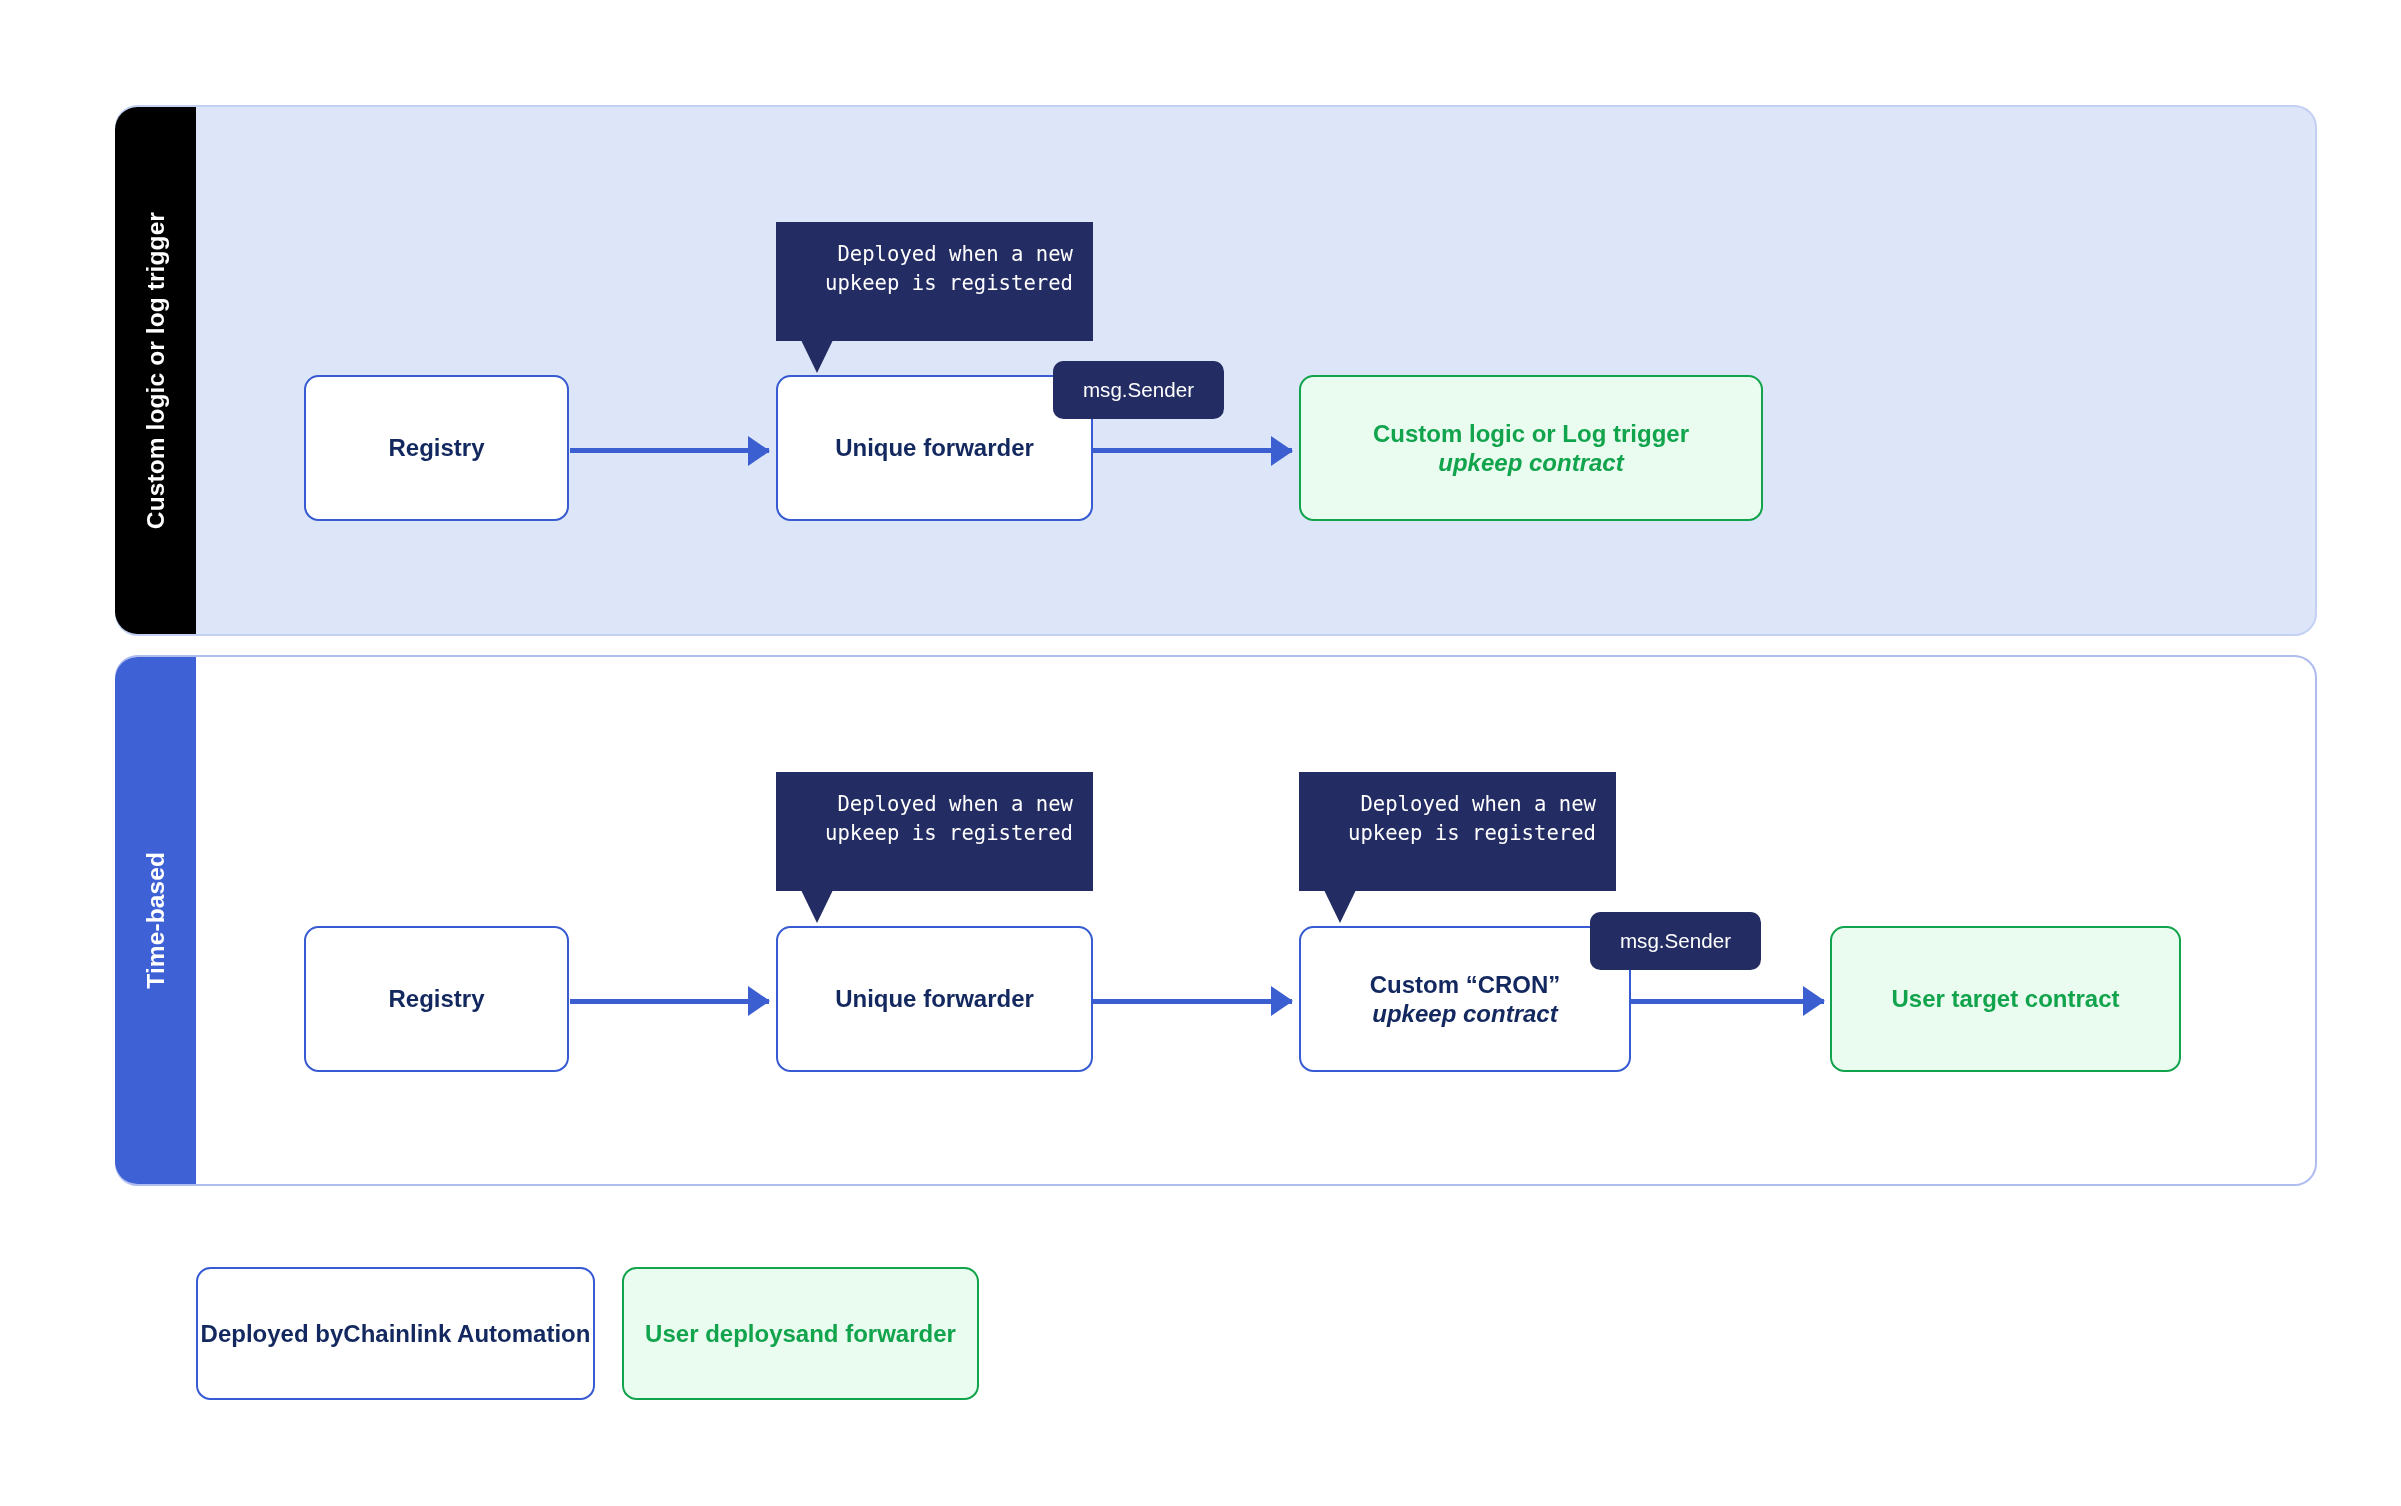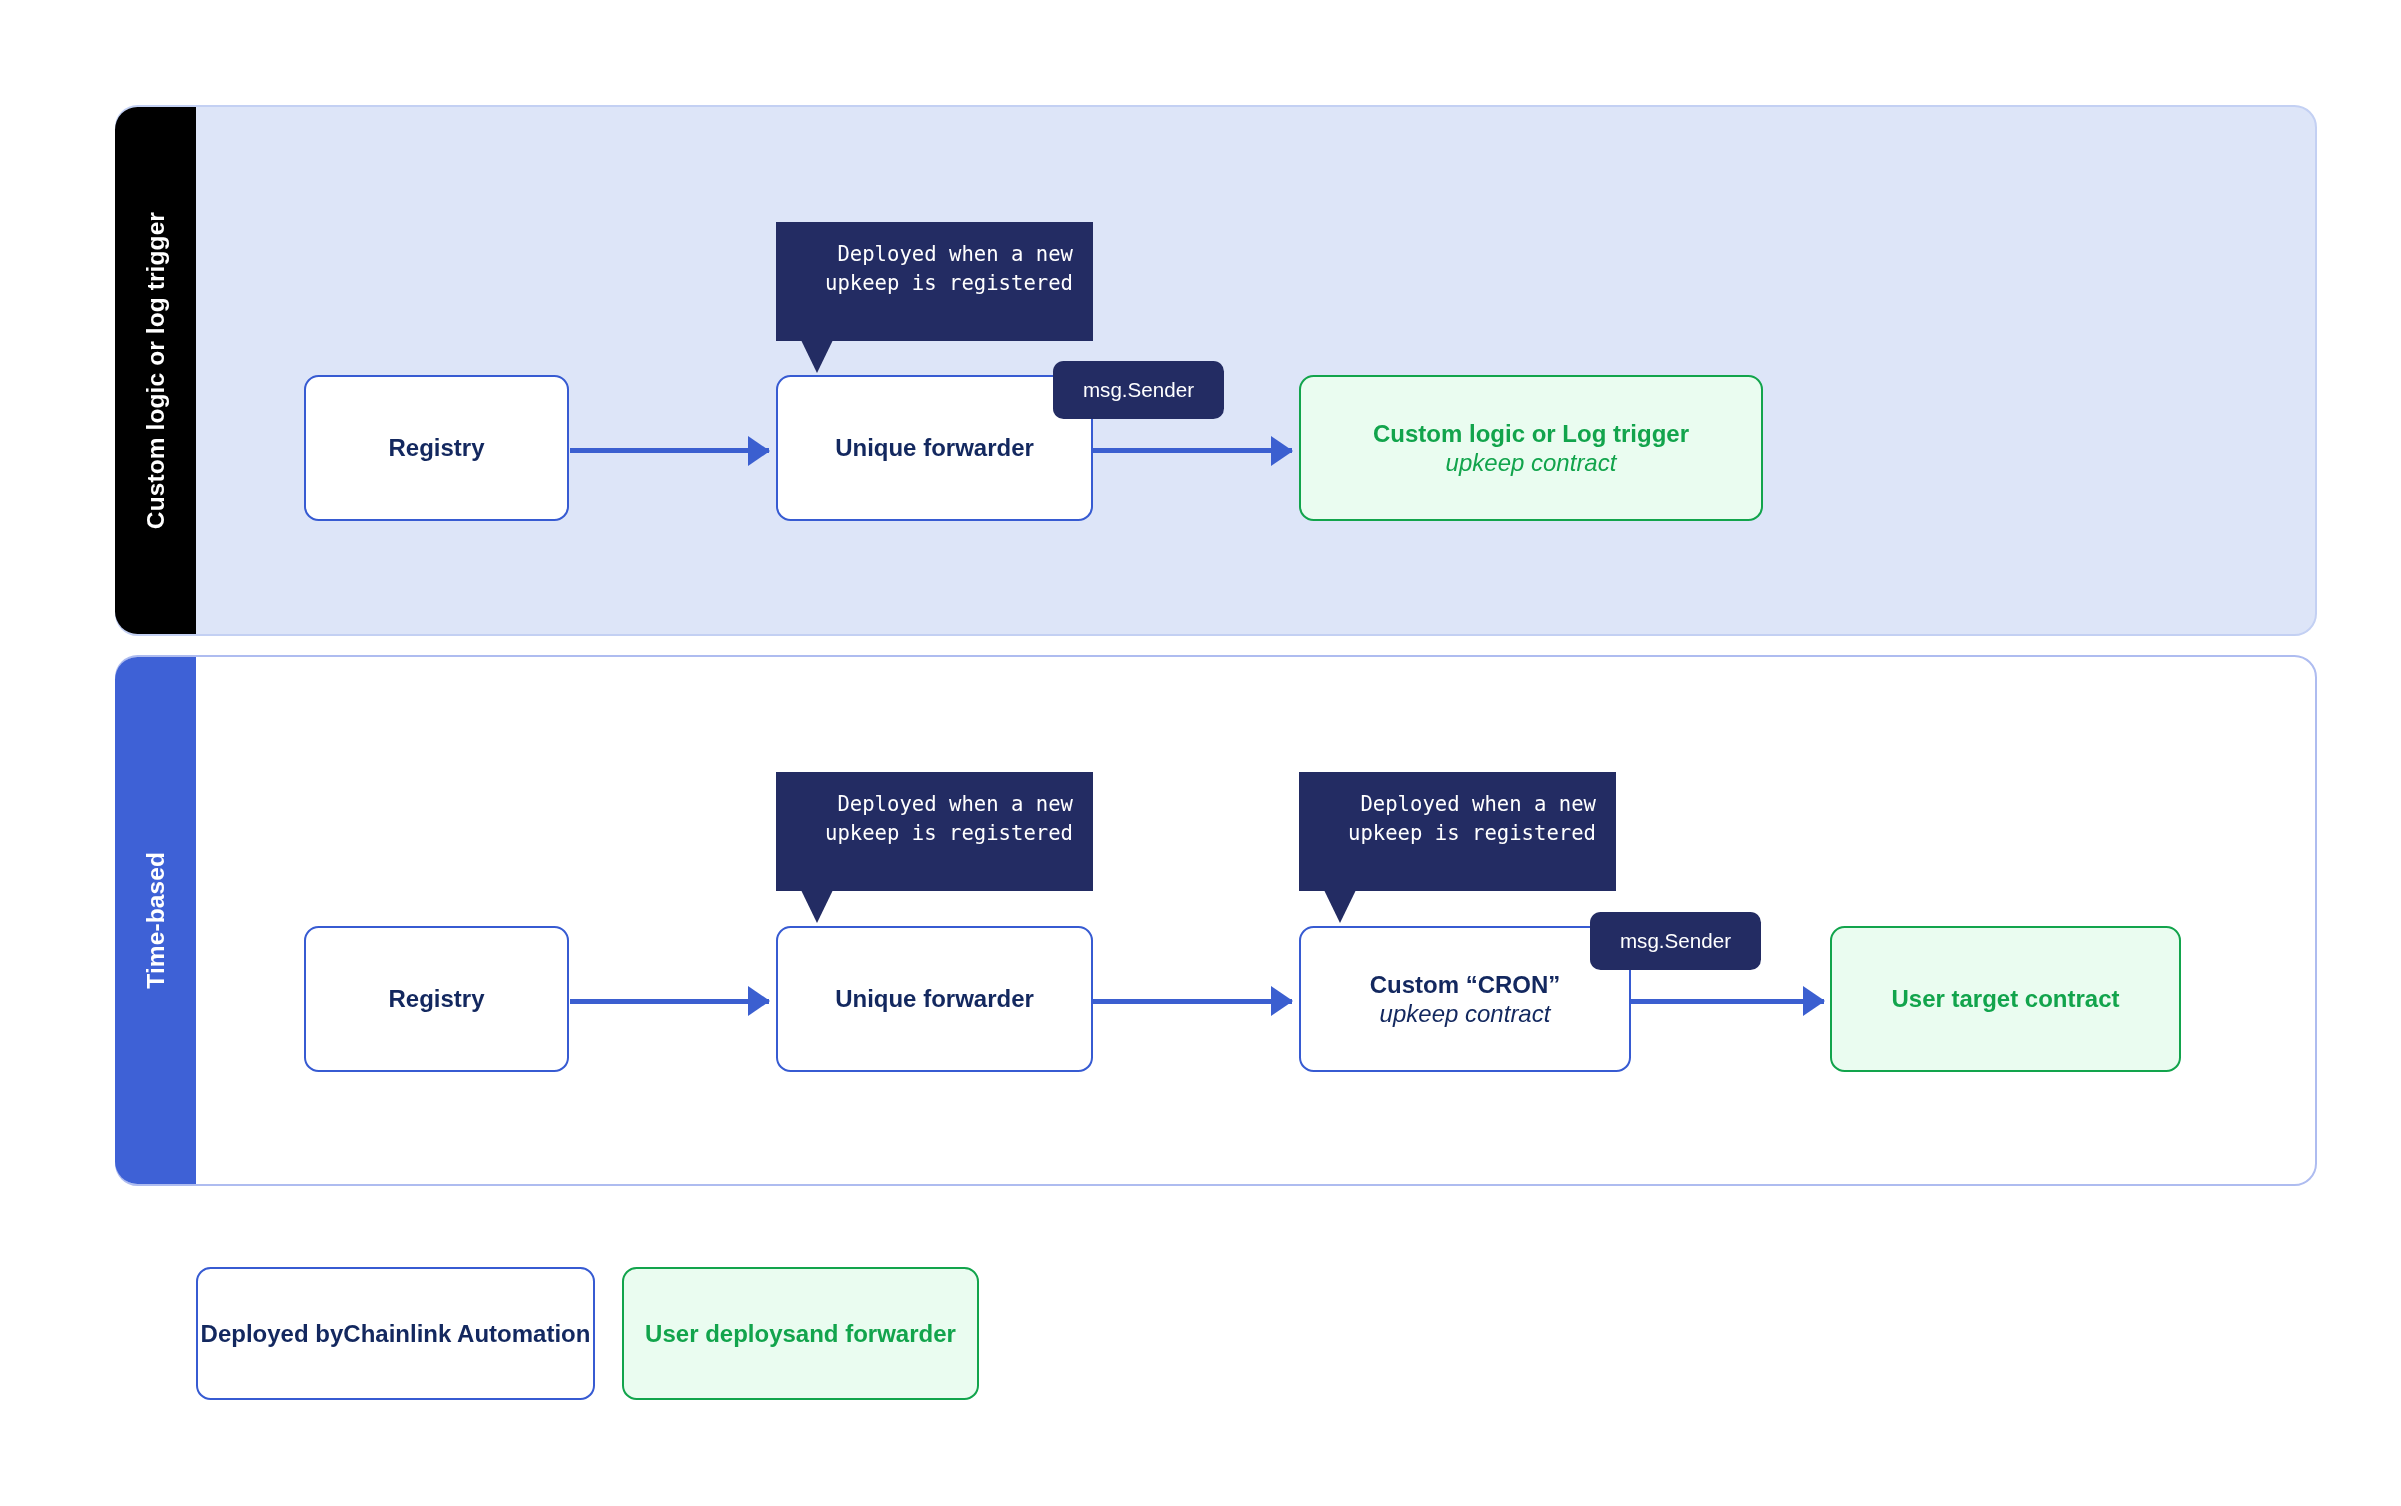--- a/index.html
+++ b/index.html
@@ -65,21 +65,21 @@
     background: #ffffff;
     border: 2.7px solid #375bd2;
     color: #13285f;
   }
   .node-green {
     background: #eafcf0;
     border: 2.7px solid #12a44c;
     color: #12a44c;
   }
   .node-line { font-weight: bold; font-size: 24px; }
-  .node-line.em { font-style: italic; font-weight: normal; }
+  .node-line.em { font-style: italic; font-weight: bold; }
 
   
   .conn { position: absolute; background: #3b5fd0; z-index: 3; }
   .conn-h { height: 5.3px; }
   .arrowhead {
     position: absolute;
     width: 0; height: 0;
     border-top: 15.3px solid transparent;
     border-bottom: 15.3px solid transparent;
     border-left: 22.5px solid #3b5fd0;

